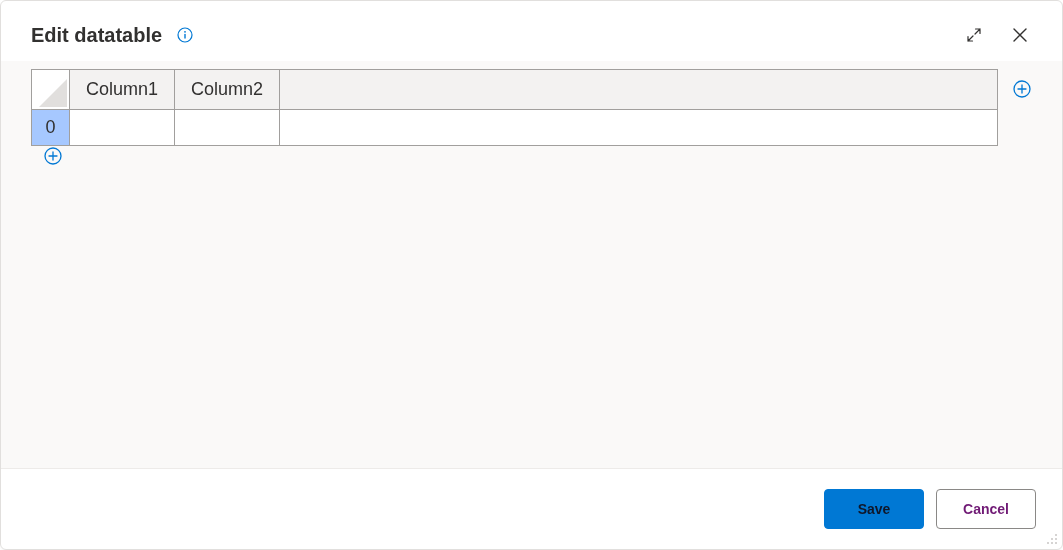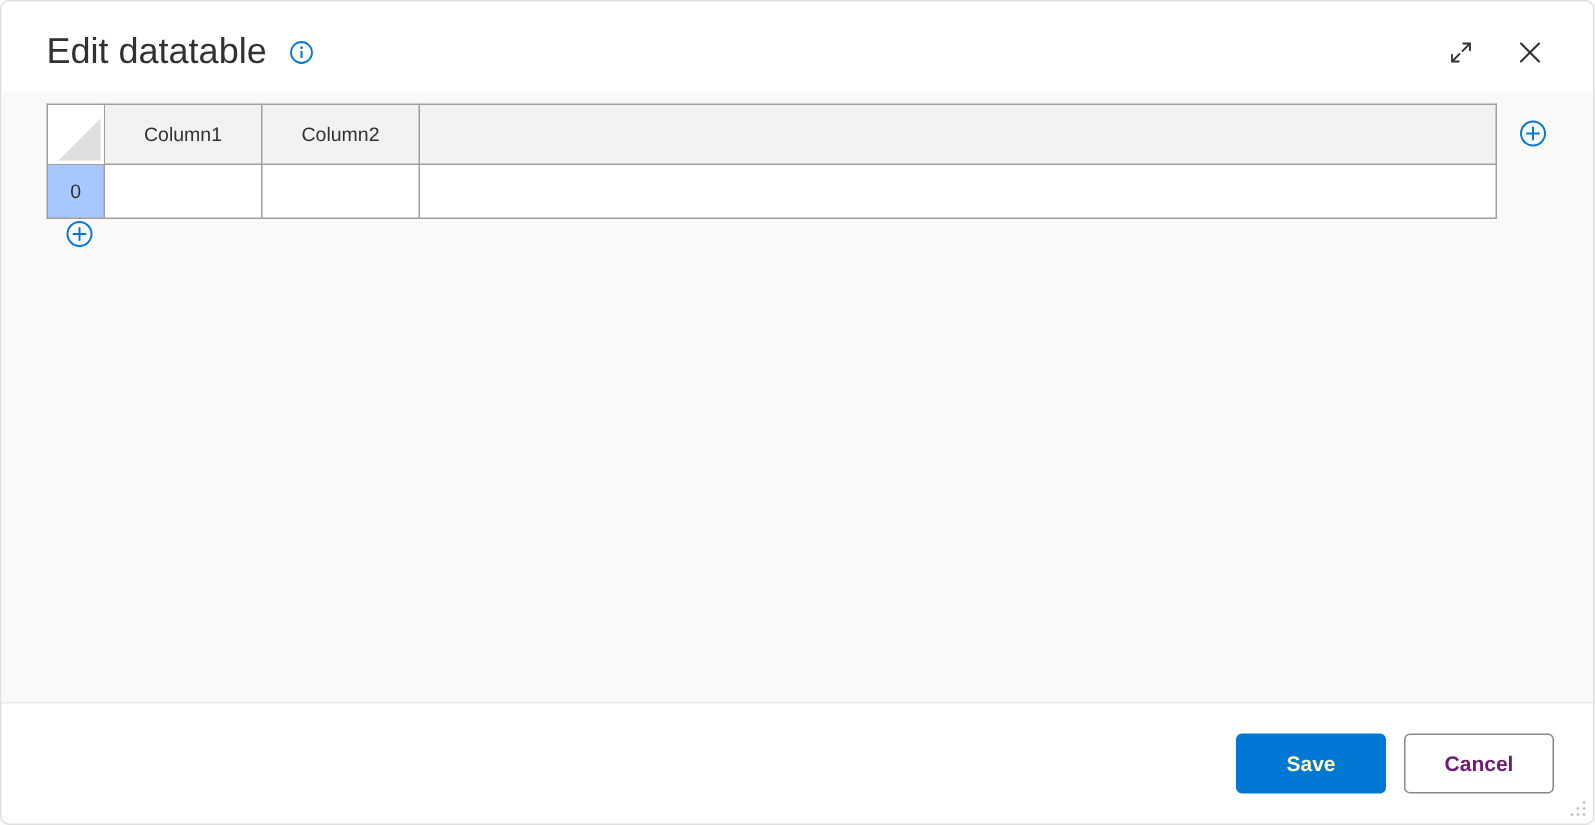--- a/index.html
+++ b/index.html
@@ -23,22 +23,22 @@
       position: relative;
       box-shadow: 0 1px 2px rgba(0,0,0,0.04);
     }
     .dialog-header {
       display: flex;
       align-items: center;
       padding: 18px 26px 10px 30px;
       gap: 14px;
     }
     .dialog-title {
-      font-size: 24px;
-      font-weight: 400;
+      font-size: 20px;
+      font-weight: 700;
       color: #323130;
     }
     .info-icon {
       width: 18px;
       height: 18px;
       color: #0078d4;
       display: flex;
       align-items: center;
       justify-content: center;
       cursor: pointer;
@@ -77,21 +77,21 @@
     }
     table.datatable {
       border-collapse: collapse;
       width: 100%;
       background: #fff;
     }
     .datatable th, .datatable td {
       border: 1px solid #a19f9d;
       padding: 0;
       font-weight: 400;
-      font-size: 13px;
+      font-size: 18px;
       color: #323130;
       height: 40px;
     }
     .datatable thead th {
       background: #f3f2f1;
       text-align: center;
     }
     .corner-cell {
       width: 38px;
       background: #fff !important;
@@ -164,21 +164,21 @@
       font-size: 14px;
       font-weight: 600;
       cursor: pointer;
       display: flex;
       align-items: center;
       justify-content: center;
       font-family: inherit;
     }
     .btn-primary {
       background: #0078d4;
-      color: #fef9c3;
+      color: #0f172a;
       border: 1px solid #0078d4;
     }
     .btn-secondary {
       background: #fff;
       color: #701a75;
       border: 1px solid #8a8886;
     }
     .resize-grip {
       position: absolute;
       right: 4px;

